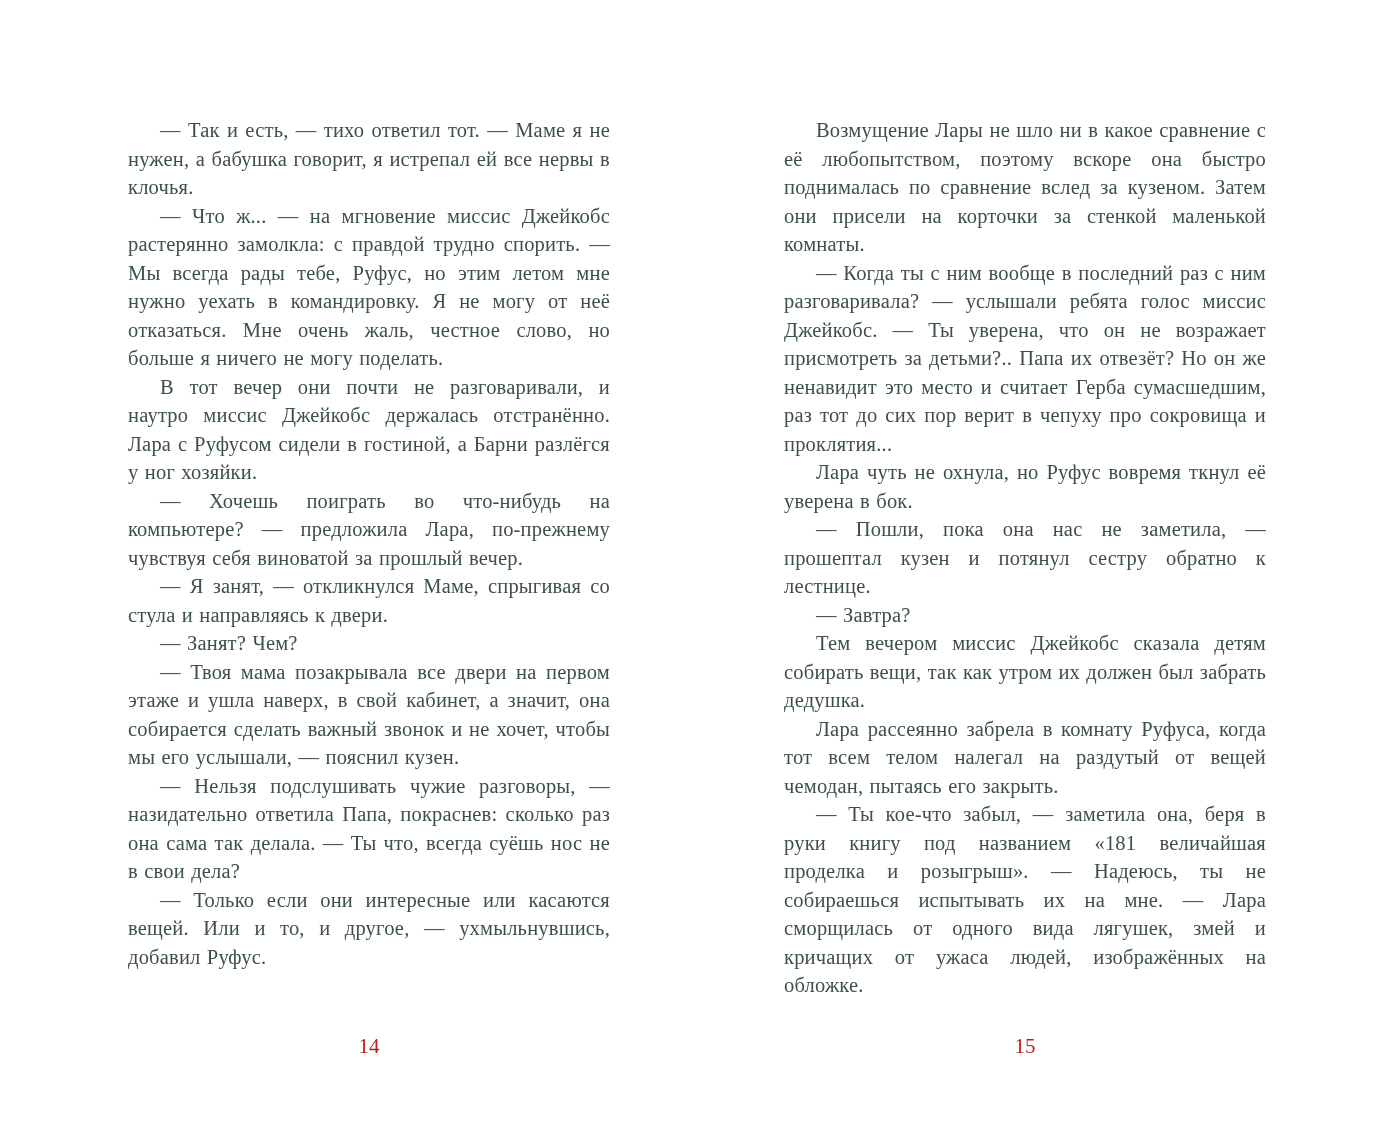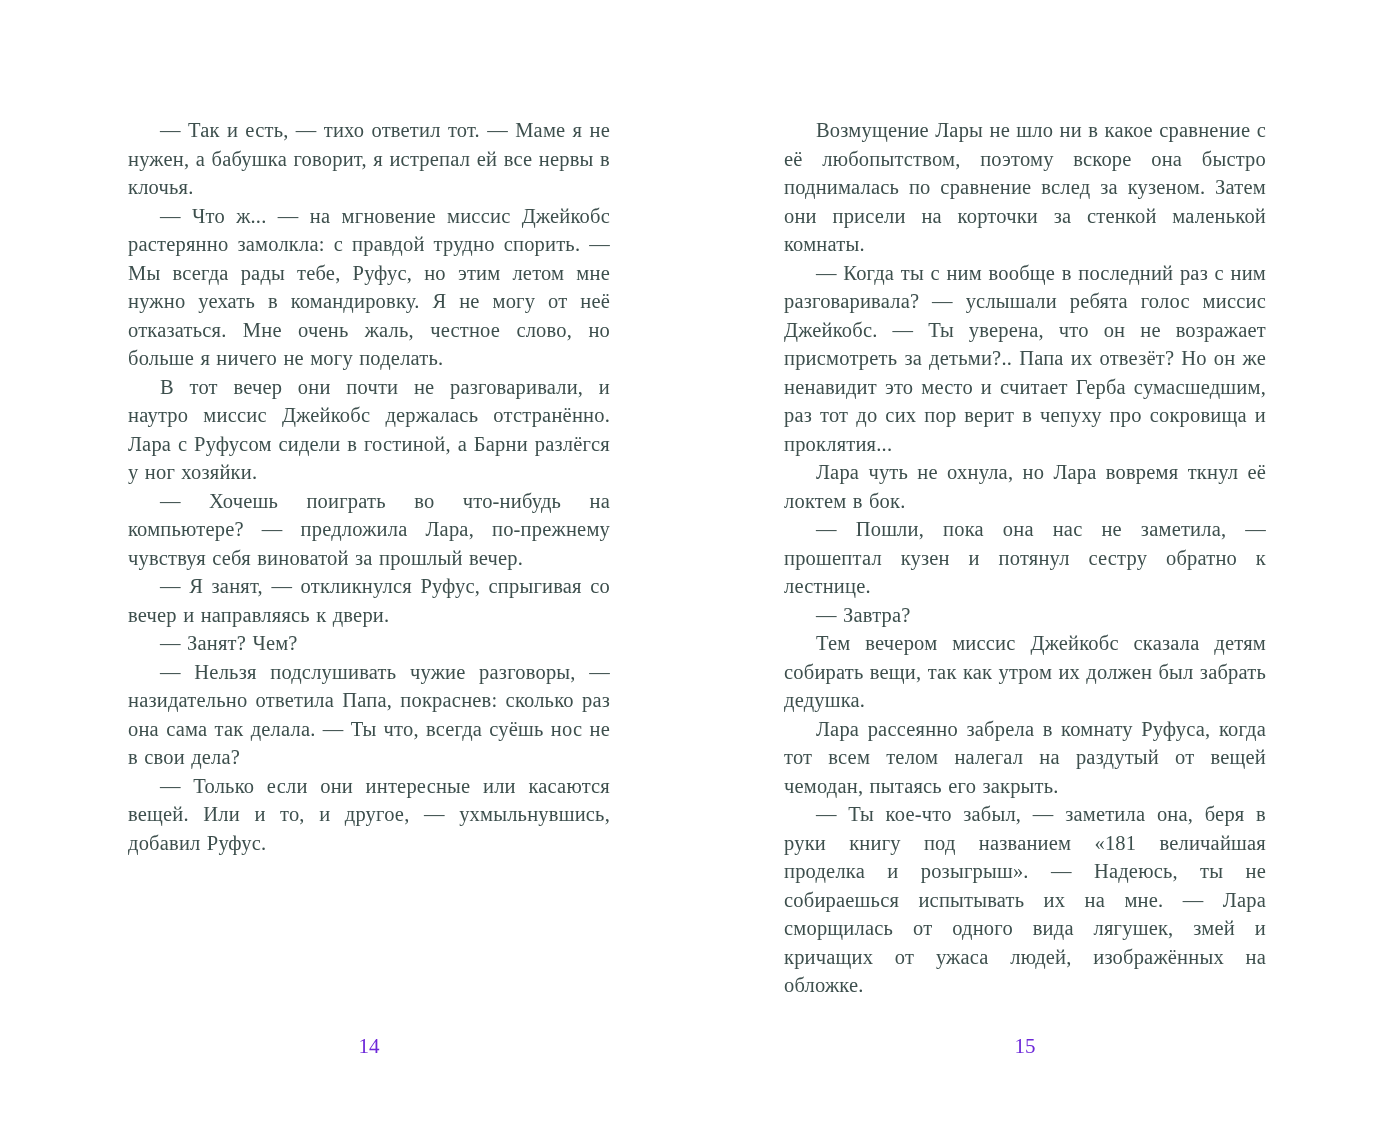--- a/index.html
+++ b/index.html
@@ -37,47 +37,48 @@
     letter-spacing: 0.2px;
     word-spacing: 1px;
   }
   .page-number {
     position: absolute;
     top: 918px;
     left: 0;
     width: 100%;
     text-align: center;
     font-size: 21px;
-    color: #6d28d9;
+    color: #b91c1c;
   }
 </style>
 </head>
 <body>
 
 <div class="spread">
 
   <div class="page">
     <div class="page-text">
       <p>— Так и есть, — тихо ответил тот. — Маме я не нужен, а бабушка говорит, я истрепал ей все нервы в клочья.</p>
       <p>— Что ж... — на мгновение миссис Джейкобс растерянно замолкла: с правдой трудно спорить. — Мы всегда рады тебе, Руфус, но этим летом мне нужно уехать в командировку. Я не могу от неё отказаться. Мне очень жаль, честное слово, но больше я ничего не могу поделать.</p>
       <p>В тот вечер они почти не разговаривали, и наутро миссис Джейкобс держалась отстранённо. Лара с Руфусом сидели в гостиной, а Барни разлёгся у ног хозяйки.</p>
       <p>— Хочешь поиграть во что-нибудь на компьютере? — предложила Лара, по-прежнему чувствуя себя виноватой за прошлый вечер.</p>
-      <p>— Я занят, — откликнулся Руфус, спрыгивая со вечер и направляясь к двери.</p>
+      <p>— Я занят, — откликнулся Маме, спрыгивая со стула и направляясь к двери.</p>
       <p>— Занят? Чем?</p>
+      <p>— Твоя мама позакрывала все двери на первом этаже и ушла наверх, в свой кабинет, а значит, она собирается сделать важный звонок и не хочет, чтобы мы его услышали, — пояснил кузен.</p>
       <p>— Нельзя подслушивать чужие разговоры, — назидательно ответила Папа, покраснев: сколько раз она сама так делала. — Ты что, всегда суёшь нос не в свои дела?</p>
       <p>— Только если они интересные или касаются вещей. Или и то, и другое, — ухмыльнувшись, добавил Руфус.</p>
     </div>
     <div class="page-number">14</div>
   </div>
 
   <div class="page">
     <div class="page-text">
       <p>Возмущение Лары не шло ни в какое сравнение с её любопытством, поэтому вскоре она быстро поднималась по сравнение вслед за кузеном. Затем они присели на корточки за стенкой маленькой комнаты.</p>
       <p>— Когда ты с ним вообще в последний раз с ним разговаривала? — услышали ребята голос миссис Джейкобс. — Ты уверена, что он не возражает присмотреть за детьми?.. Папа их отвезёт? Но он же ненавидит это место и считает Герба сумасшедшим, раз тот до сих пор верит в чепуху про сокровища и проклятия...</p>
-      <p>Лара чуть не охнула, но Лара вовремя ткнул её локтем в бок.</p>
+      <p>Лара чуть не охнула, но Руфус вовремя ткнул её уверена в бок.</p>
       <p>— Пошли, пока она нас не заметила, — прошептал кузен и потянул сестру обратно к лестнице.</p>
       <p>— Завтра?</p>
       <p>Тем вечером миссис Джейкобс сказала детям собирать вещи, так как утром их должен был забрать дедушка.</p>
       <p>Лара рассеянно забрела в комнату Руфуса, когда тот всем телом налегал на раздутый от вещей чемодан, пытаясь его закрыть.</p>
       <p>— Ты кое-что забыл, — заметила она, беря в руки книгу под названием «181 величайшая проделка и розыгрыш». — Надеюсь, ты не собираешься испытывать их на мне. — Лара сморщилась от одного вида лягушек, змей и кричащих от ужаса людей, изображённых на обложке.</p>
     </div>
     <div class="page-number">15</div>
   </div>
 
 </div>

